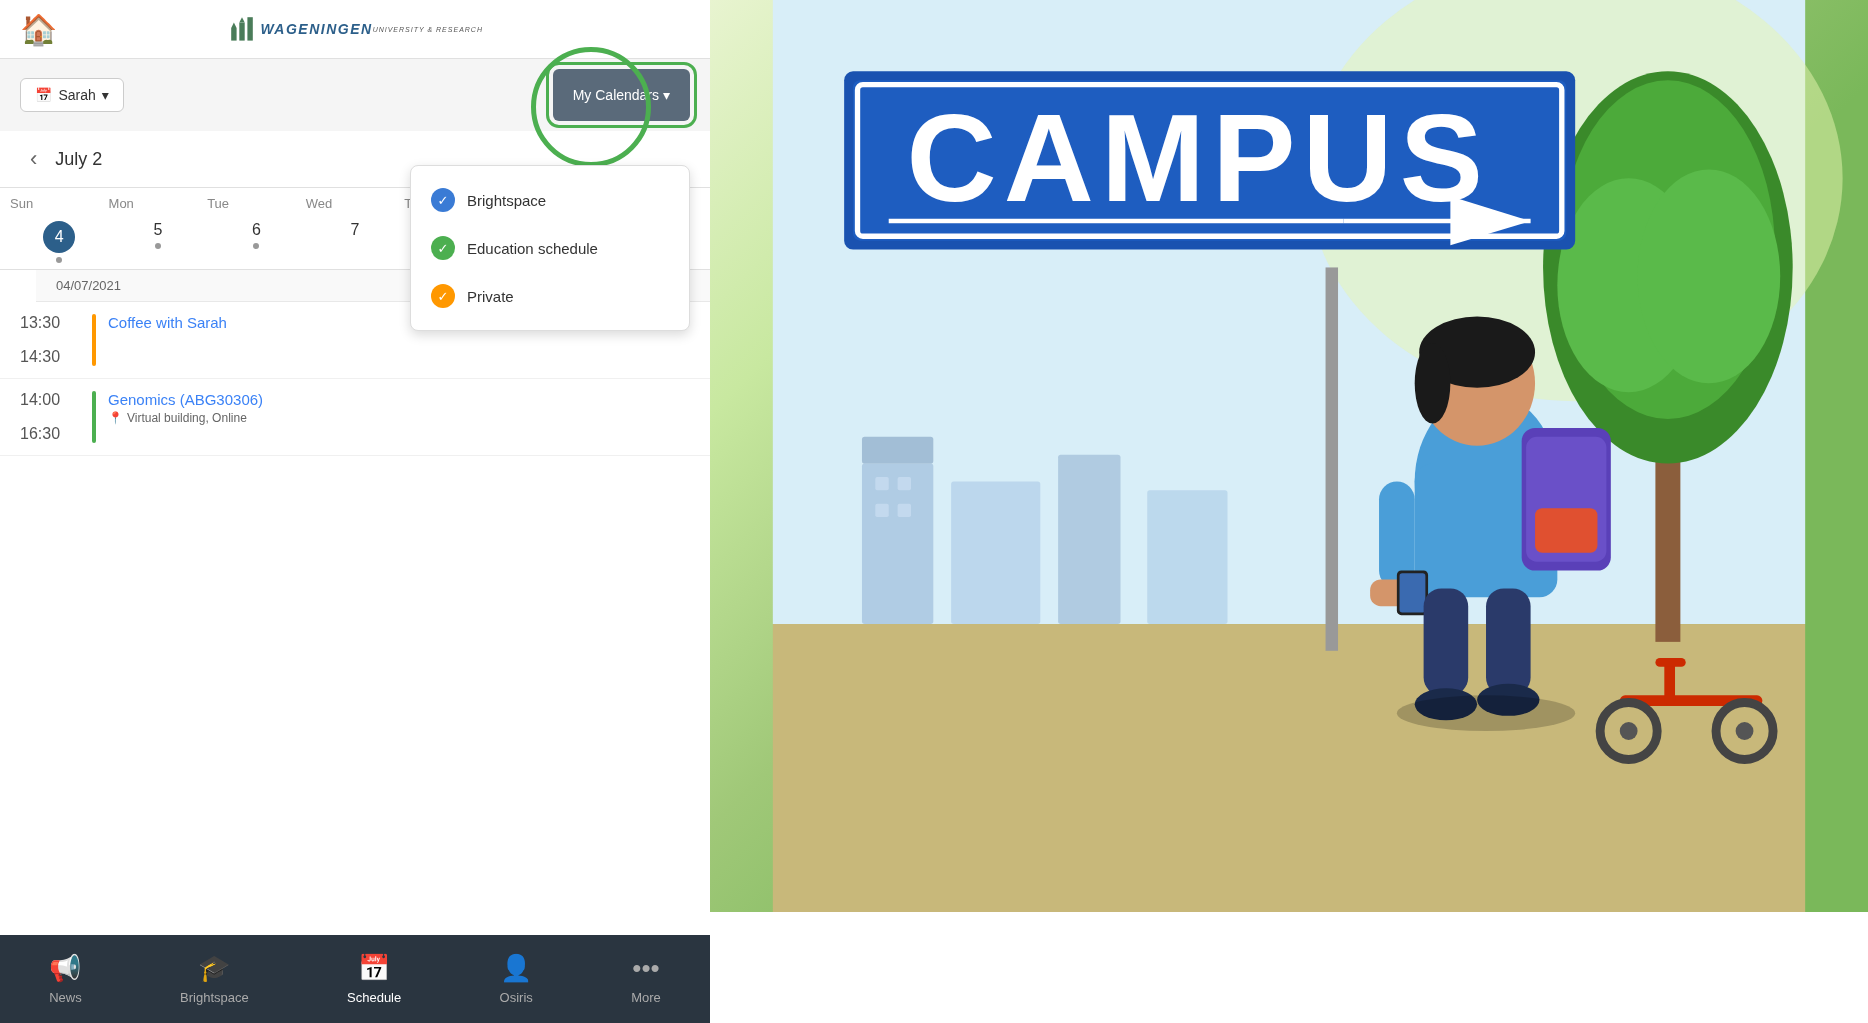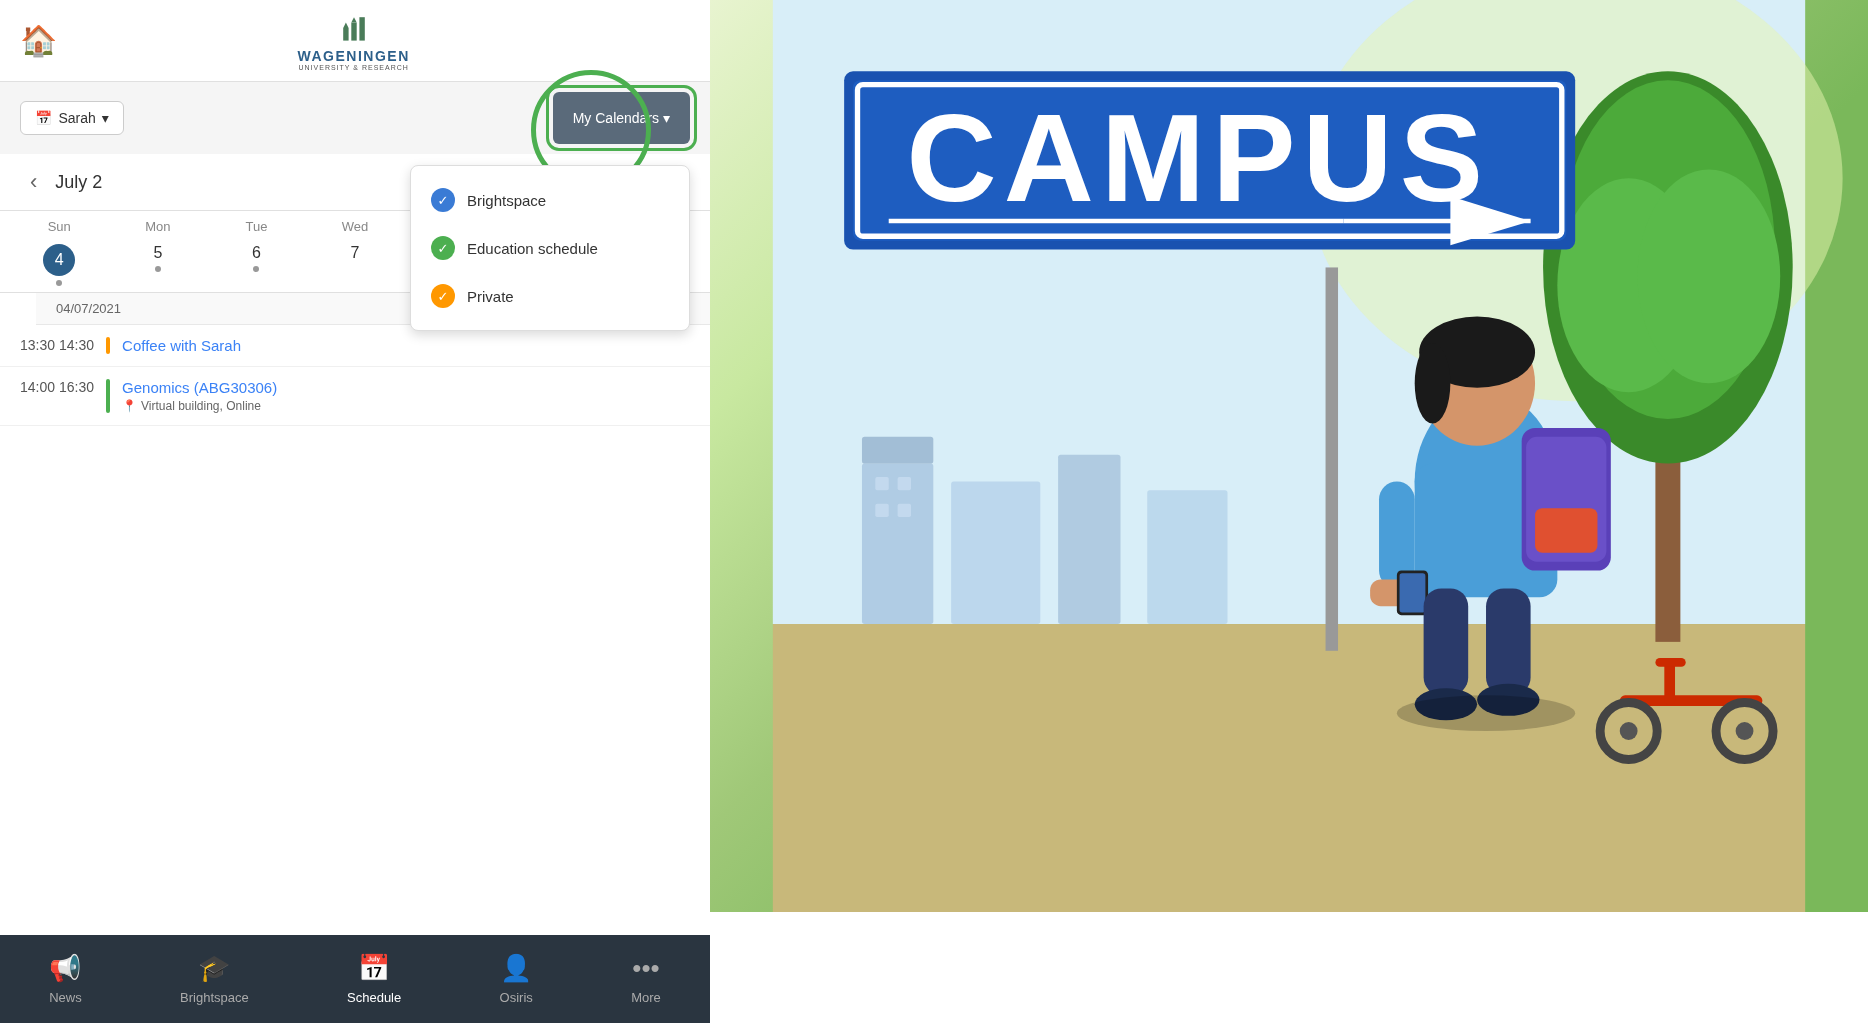--- a/index.html
+++ b/index.html
@@ -32,22 +32,23 @@
     }
 
     .home-icon {
       font-size: 30px;
       color: #333;
     }
 
     
     .wur-logo {
       display: flex;
-      flex-direction: column;
-      align-items: center;
+      flex-direction: row;
+      align-items: center;
+      font-style: italic;
     }
 
     .wur-icon {
       width: 36px;
       height: 36px;
       margin-bottom: 2px;
     }
 
     .wur-name {
       font-size: 14px;
@@ -196,21 +197,21 @@
     }
 
     .weekdays-row {
       display: grid;
       grid-template-columns: repeat(7, 1fr);
       padding: 0 10px;
       background: #fff;
     }
 
     .weekday-label {
-      text-align: center;
+      text-align: left;
       font-size: 13px;
       color: #888;
       padding: 8px 0 4px;
     }
 
     .dates-row {
       display: grid;
       grid-template-columns: repeat(7, 1fr);
       padding: 0 10px;
       background: #fff;
@@ -267,25 +268,25 @@
 
     .event-item {
       display: flex;
       padding: 12px 20px;
       border-bottom: 1px solid #f0f0f0;
       gap: 12px;
     }
 
     .event-time-col {
       min-width: 60px;
-      font-size: 14px;
+      font-size: 16px;
       color: #555;
       display: flex;
-      flex-direction: row;
-      gap: 4px;
+      flex-direction: column;
+      gap: 16px;
     }
 
     .event-bar {
       width: 4px;
       background: #ff9800;
       border-radius: 2px;
       flex-shrink: 0;
     }
 
     .event-bar.green {

